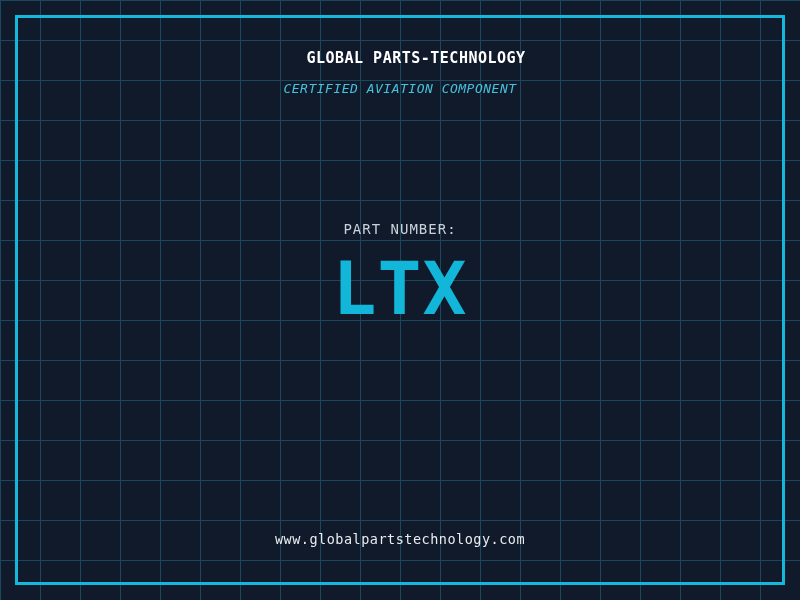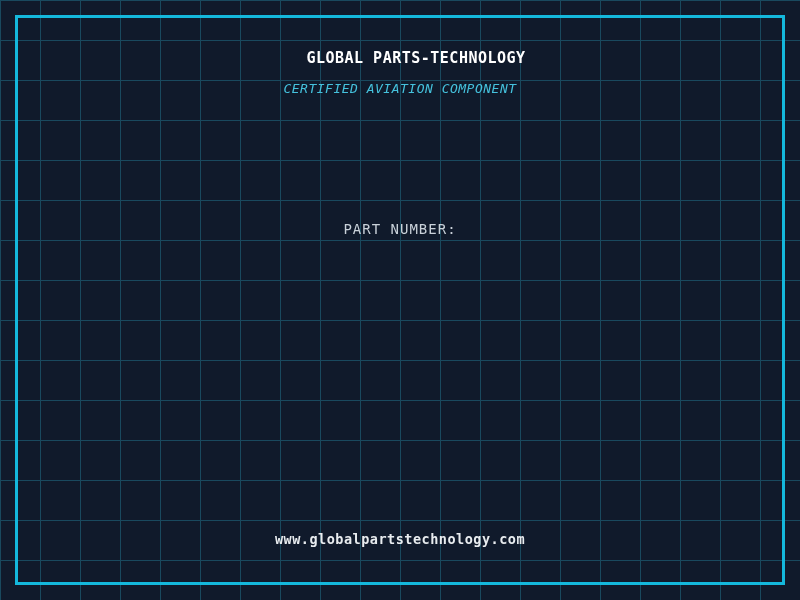--- a/index.html
+++ b/index.html
@@ -72,31 +72,31 @@
     line-height: 73px;
     font-weight: bold;
     color: var(--accent, #12b6d9);
     letter-spacing: 1px;
   }
   .website {
     top: 531px;
     font-size: 13.5px;
     color: var(--url, #e8ecef);
     letter-spacing: 0.5px;
-    font-weight: bold;
   }
 </style>
 </head>
 <body style="--bg: #101a2b; --grid: #19495e; --frame: #14b8dc; --accent: #12b6d9; --accent-light: #45c2dd; --white: #ffffff; --muted: #c9d1d9; --url: #e8ecef;">
 
 <div class="stage">
   <div class="grid"></div>
   <div class="frame"></div>
 
   <div class="txt company">GLOBAL PARTS-TECHNOLOGY</div>
 
   <div class="txt subtitle">CERTIFIED AVIATION COMPONENT</div>
 
   <div class="txt part-label">PART NUMBER:</div>
 
+  <div class="txt part-number">LTX</div>
 
   <div class="txt website">www.globalpartstechnology.com</div>
 </div>
 
 </body></html>

